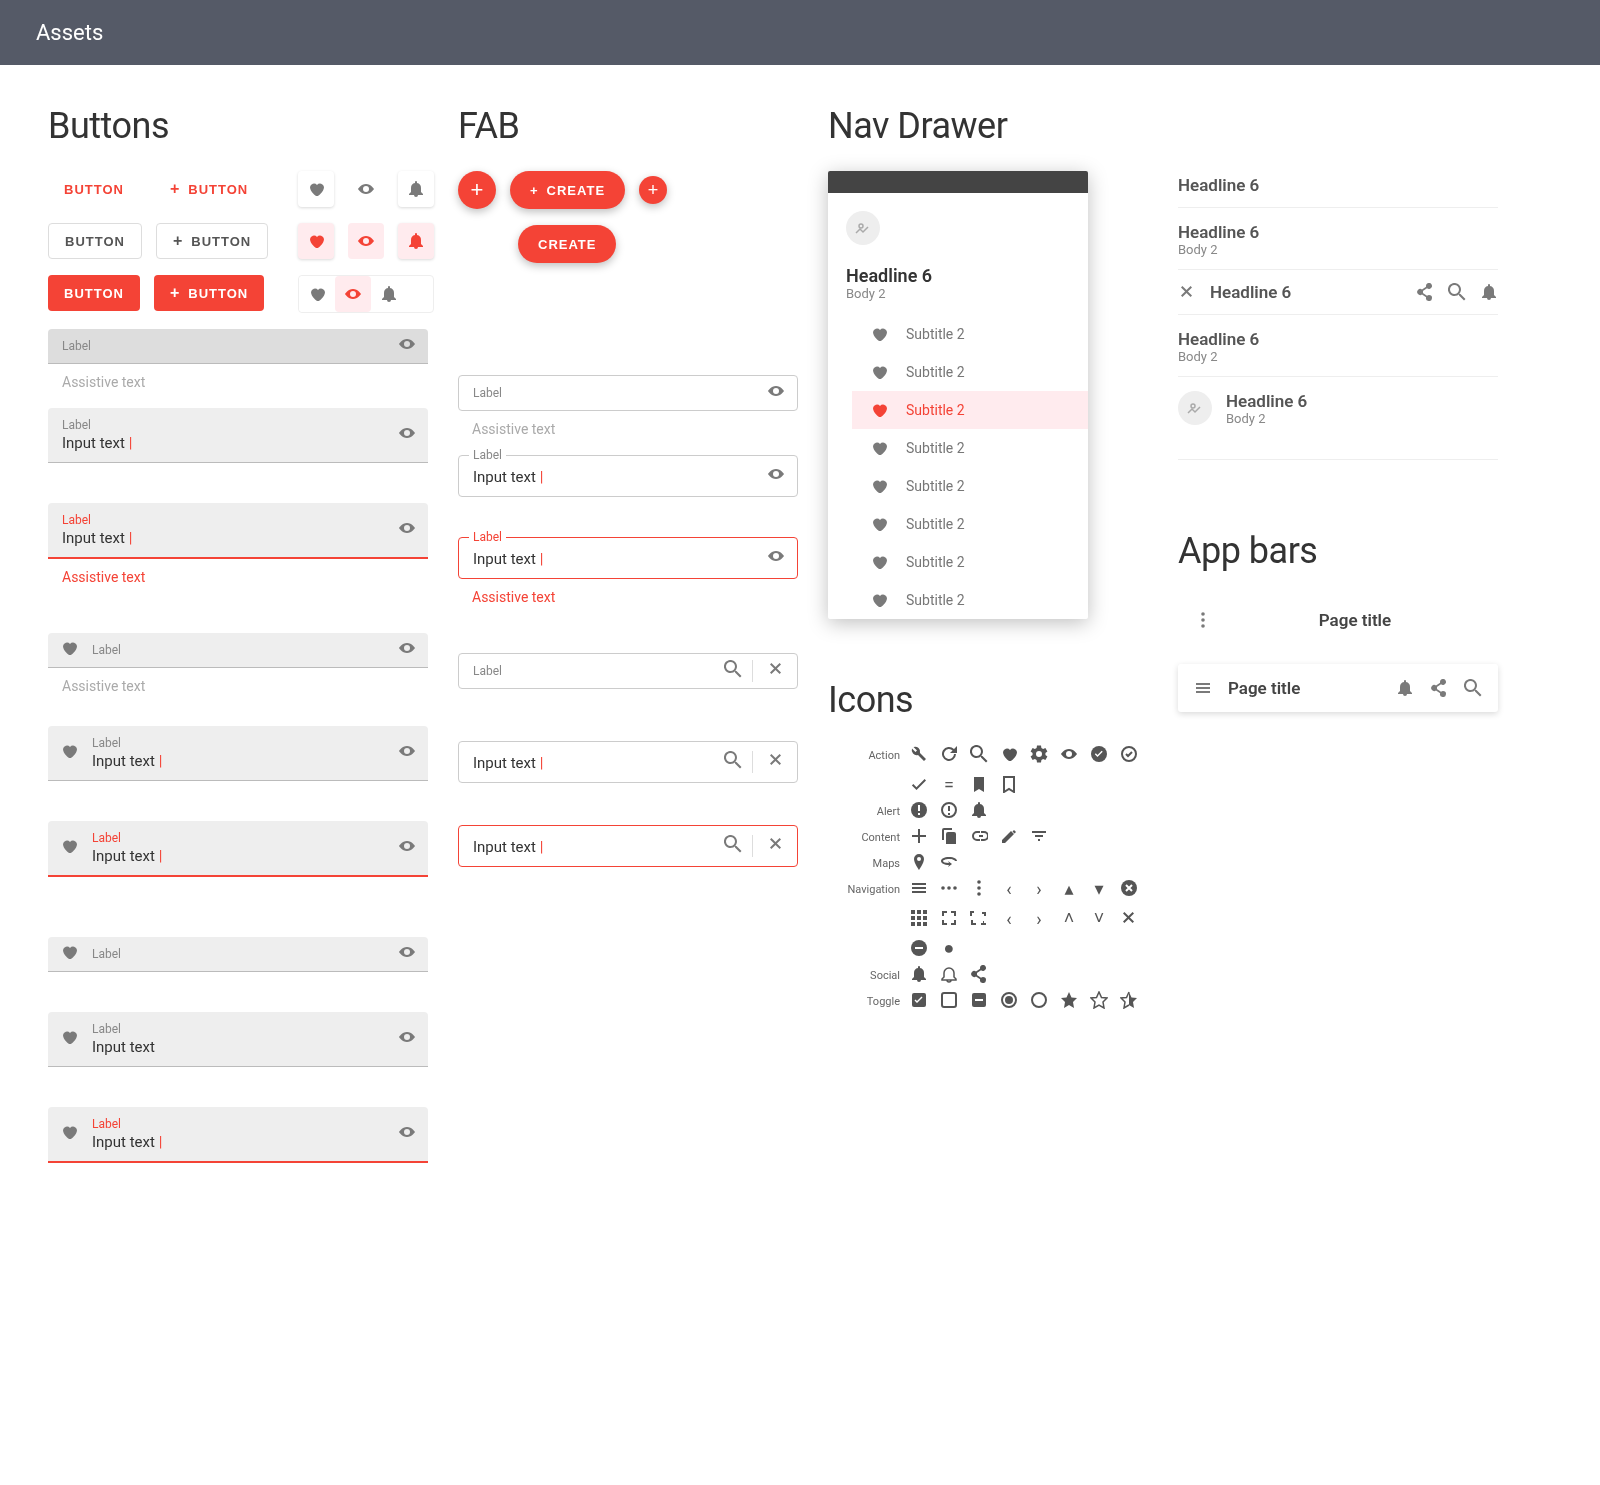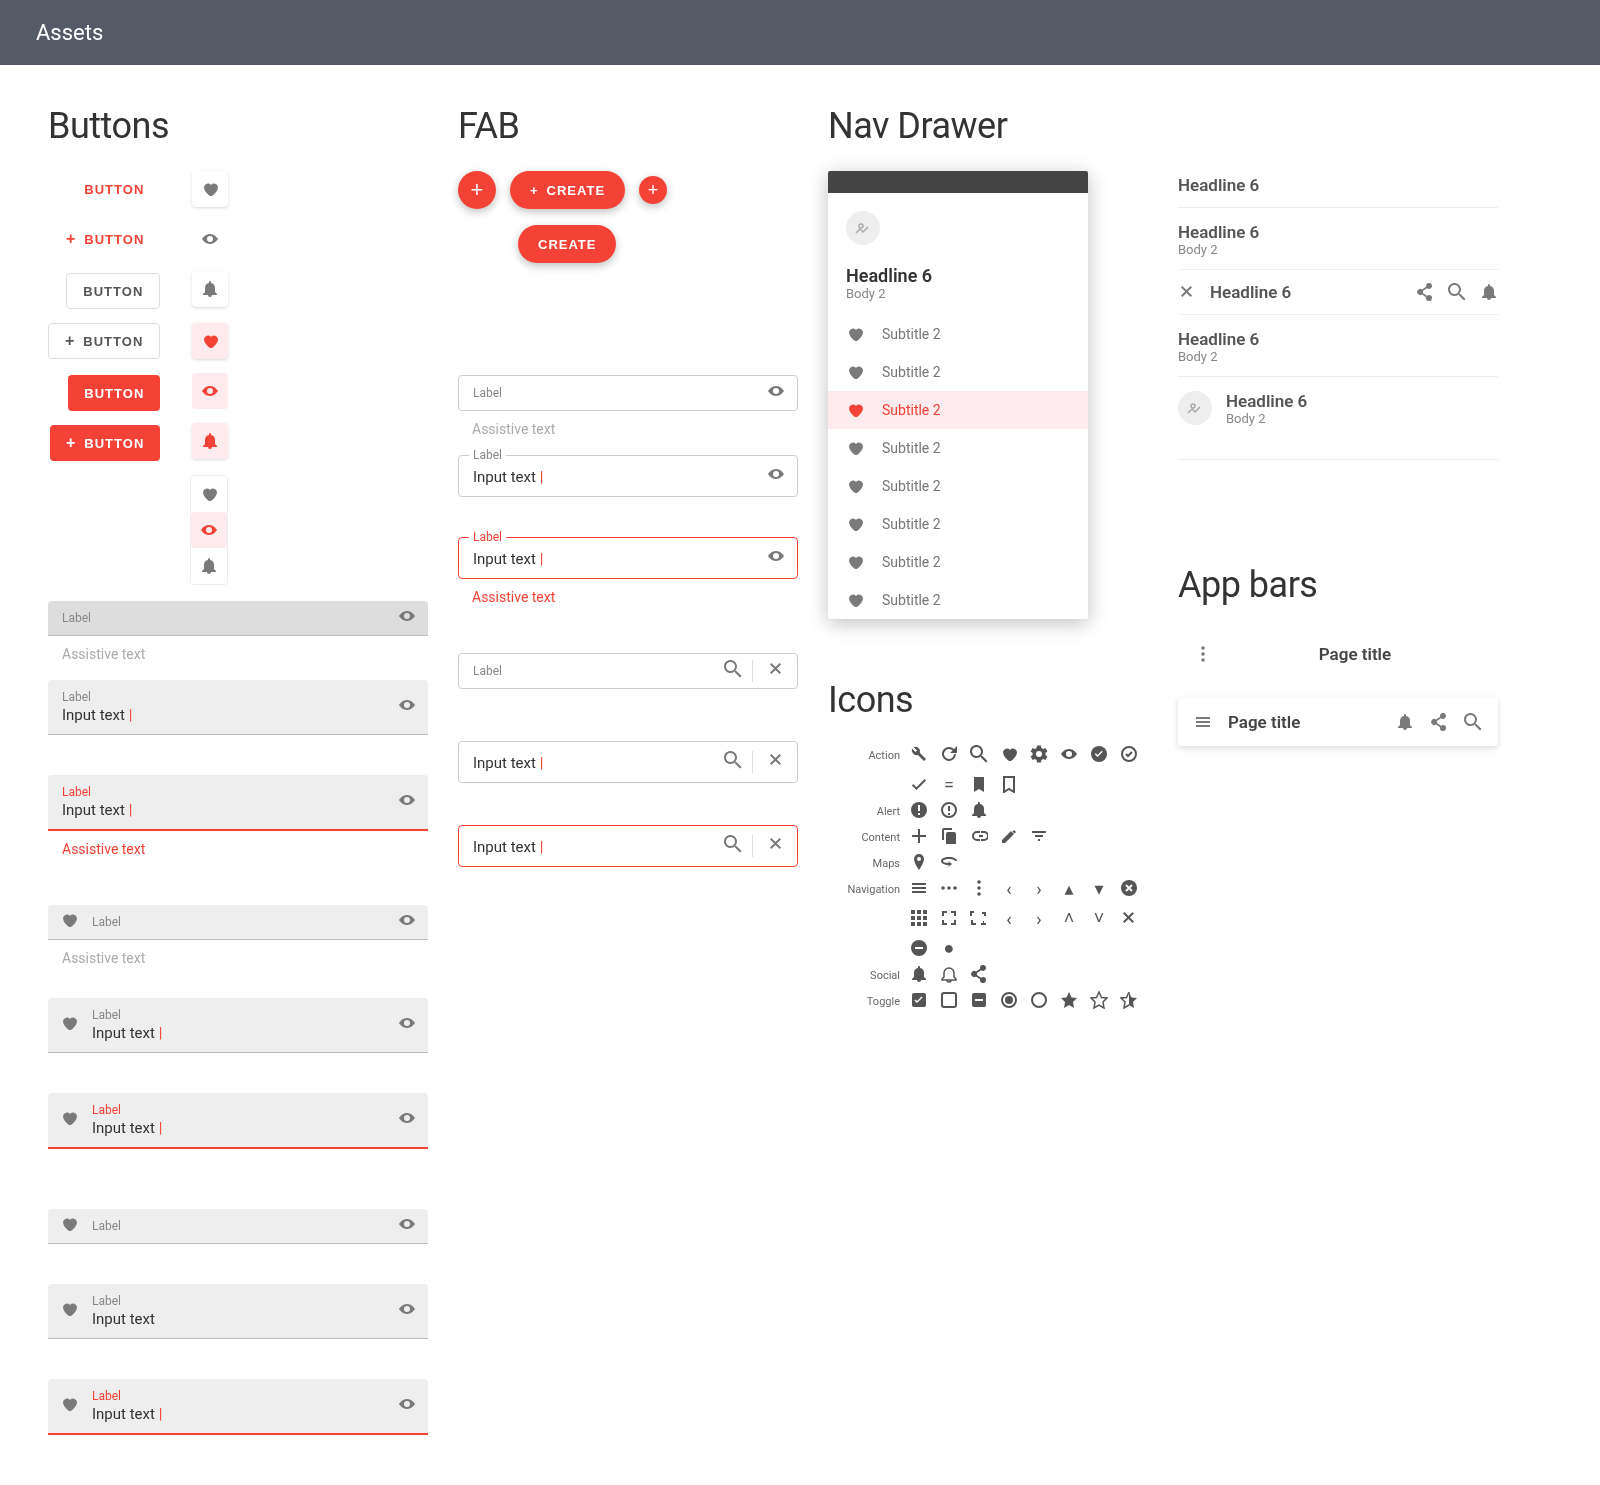--- a/index.html
+++ b/index.html
@@ -1,21 +1,21 @@
 <!DOCTYPE html>
 <html><head>
 <meta charset="utf-8">
 <style>
 * { box-sizing: border-box; margin: 0; padding: 0; }
 body { font-family: -apple-system, BlinkMacSystemFont, "Segoe UI", Roboto, Helvetica, Arial, sans-serif; background: #fff; color: #333; width: 1600px; }
 .topbar { background: #555a67; color: #fff; padding: 20px 36px; font-weight: 400; font-size: 22px; }
 .canvas { padding: 40px 48px; display: grid; grid-template-columns: 380px 340px 320px 320px; gap: 40px 30px; align-items: start; }
 .section-title { font-size: 36px; font-weight: 400; color: #333; margin-bottom: 24px; letter-spacing: -0.5px; }
 
-.btn-row { display: flex; gap: 14px; margin-bottom: 16px; align-items: flex-end; flex-direction: column; }
+.btn-row { display: flex; gap: 14px; margin-bottom: 16px; align-items: flex-end; }
 .btn { font-size: 13px; font-weight: 600; letter-spacing: 1px; height: 36px; padding: 0 16px; border-radius: 4px; border: none; display: inline-flex; align-items: center; gap: 8px; cursor: pointer; }
 .btn-text { background: transparent; color: #f44336; }
 .btn-out { background: #fff; border: 1px solid #ddd; color: #555; }
 .btn-fill { background: #f44336; color: #fff; }
 .icon-btn { width: 36px; height: 36px; border: none; background: #fff; border-radius: 4px; display: inline-flex; align-items: center; justify-content: center; cursor: pointer; }
 .icon-btn.boxed { box-shadow: 0 1px 3px rgba(0,0,0,0.15); }
 .icon-btn.tint { background: #ffebee; }
 .plus::before { content: "+"; font-size: 16px; font-weight: 700; }
 svg.ic { width: 18px; height: 18px; }
 .grey { fill: #7a7a7a; }
@@ -43,21 +43,21 @@
 .tf-icon-left { left: 12px; }
 .tf-icon-right { right: 12px; }
 .tf-icon-right2 { right: 44px; padding-right: 10px; border-right: 1px solid #ddd; }
 
 .drawer { width: 260px; background: #fff; box-shadow: 0 4px 20px rgba(0,0,0,0.25); border-radius: 2px; overflow: hidden; }
 .drawer-status { height: 22px; background: #444; }
 .drawer-head { padding: 18px 18px 14px; }
 .avatar { width: 34px; height: 34px; border-radius: 50%; background: #eee; display: flex; align-items: center; justify-content: center; margin-bottom: 20px; }
 .drawer-title { font-size: 18px; font-weight: 600; color: #333; }
 .drawer-sub { font-size: 13px; color: #888; }
-.drawer-item { display: flex; align-items: center; gap: 18px; padding: 10px 18px; font-size: 14px; color: #777; }
+.drawer-item { display: flex; align-items: center; gap: 18px; padding: 10px 18px; font-size: 14px; color: #777; margin-left: 24px; }
 .drawer-item.active { background: #ffebee; color: #f44336; }
 .drawer-item.active svg { fill: #f44336; }
 
 .hl-block { padding: 14px 0 12px; border-bottom: 1px solid #eee; }
 .hl6 { font-size: 17px; font-weight: 600; color: #555; }
 .body2 { font-size: 13px; color: #888; }
 .hl-bar { display: flex; align-items: center; gap: 14px; padding: 12px 0; border-bottom: 1px solid #eee; }
 .hl-bar .hl6 { flex: 1; }
 .hl-avatar { display: flex; gap: 14px; align-items: flex-start; padding: 14px 0; border-bottom: 1px solid #eee; }
 
@@ -762,21 +762,21 @@
           <svg class="ic" style="fill:#ccc">
             <use href="#i-image"></use>
           </svg>
         </div>
       <div>
         <div class="hl6">Headline 6</div>
         <div class="body2">Body 2</div>
       </div>
     </div>
 
-    <div class="section-title" style="margin-top:104px">App bars</div>
+    <div class="section-title" style="margin-top:70px">App bars</div>
 
     <div class="appbar">
       <svg class="ic grey">
           <use href="#i-more-v"></use>
         </svg>
       <div class="spacer"></div>
       <span>Page title</span>
       <div class="spacer"></div>
     </div>
 

